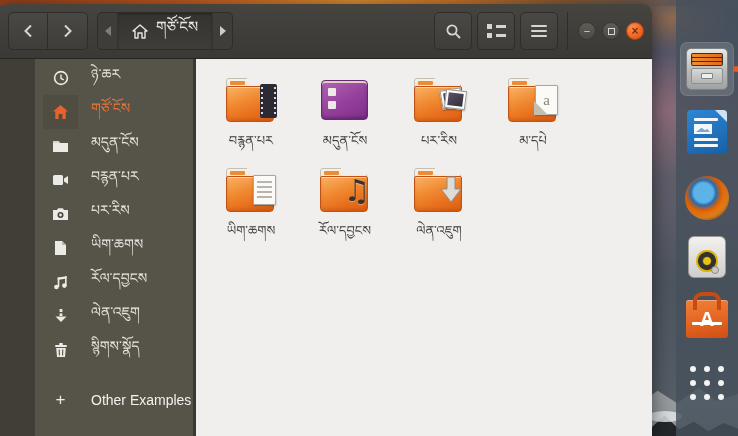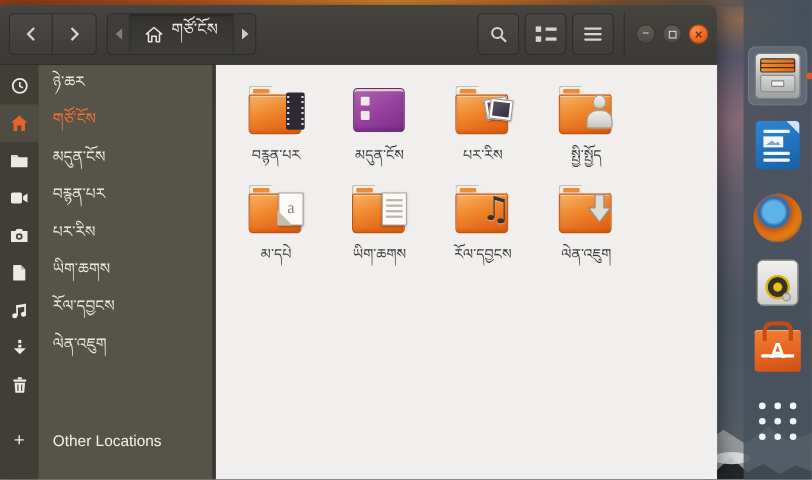--- a/index.html
+++ b/index.html
@@ -90,21 +90,21 @@
   .menu-icon i { width:16px; height:2px; background:#d8d5d0; border-radius:1px; }
 
   .wm-controls { display:flex; align-items:center; gap:6px; margin-left:9px; padding-left:10px; border-left:1px solid #2e2d2a; height:38px; }
   .wm-btn { width:18px; height:18px; border-radius:50%; background:linear-gradient(180deg,#605d57,#4c4944); border:1px solid #393732; color:#dcd9d4; display:grid; place-items:center; font-size:11px; line-height:1; }
   .wm-btn .maxsq { width:7px; height:7px; border:1.5px solid #dcd9d4; }
   .wm-btn.close { background:radial-gradient(circle at 35% 30%, #f7914f, #ee6222 62%, #d94e15); border-color:#b0430f; color:#7e2c08; font-weight:bold; font-size:12px; }
 
   .win-body { flex:1; display:flex; min-height:0; }
 
   
-  .sidebar { width:196px; flex:none; background:#565349; border-right:3px solid #3a382f; position:relative; padding-top:2px; }
+  .sidebar { width:196px; flex:none; background:#565349; border-right:3px solid #3a382f; position:relative; padding-top:2px;padding-left:43px; }
   .sidebar::before { content:""; position:absolute; left:0; top:0; bottom:0; width:35px; background:#403e36; }
   .side-row { position:relative; height:34px; display:flex; align-items:center; z-index:1; }
   .side-icon { width:35px; height:34px; display:grid; place-items:center; flex:none; }
   .side-row.active .side-icon { background:#4f4c42; }
   .side-label { padding-left:13px; color:#e7e5e0; font-size:14px; white-space:nowrap; }
   .side-row.active .side-label { color:#ee7433; }
   .side-row.other { margin-top:16px; }
   .side-row.other .side-label { color:#f2f1ed; }
   .plus-glyph { color:#eceae5; font-size:17px; }
 
@@ -381,27 +381,28 @@
       <div class="side-row">
         <div class="side-icon">
           <svg width="14" height="16" viewBox="0 0 14 16">
               <rect x="1" y="3" width="12" height="2" rx="1" fill="#eceae5"></rect>
               <rect x="5" y="1" width="4" height="2" rx="1" fill="#eceae5"></rect>
               <path d="M2.2 6 L11.8 6 L11 15 L3 15 Z" fill="#eceae5"></path>
               <line x1="5.2" y1="7.5" x2="5.4" y2="13.5" stroke="#45433c" stroke-width="1"></line>
               <line x1="8.8" y1="7.5" x2="8.6" y2="13.5" stroke="#45433c" stroke-width="1"></line>
             </svg>
         </div>
+        <span class="side-label">སྙིགས་སྣོད</span>
       </div>
 
       <div class="side-row other">
         <div class="side-icon">
           <span class="plus-glyph">+</span>
         </div>
-        <span class="side-label">Other Locations</span>
+        <span class="side-label">Other Examples</span>
       </div>
     </div>
 
     <div class="content">
       <div class="file-grid">
 
         <div class="tile">
           <div class="icon-wrap">
             <div class="folder">
                 <div class="back"></div>
@@ -438,36 +439,20 @@
                   <i></i>
                 </span>
                 <span class="ph ph2">
                   <i></i>
                 </span>
             </div>
           </div>
           <span class="label">པར་རིས</span>
         </div>
 
-        <div class="tile">
-          <div class="icon-wrap">
-            <div class="folder">
-                <div class="back"></div>
-                <div class="chip"></div>
-                <div class="front"></div>
-              </div>
-            <div class="emblem em-person">
-              <div>
-                  <div class="head"></div>
-                  <div class="bodyp"></div>
-                </div>
-            </div>
-          </div>
-          <span class="label">སྤྱི་སྤྱོད</span>
-        </div>
 
         <div class="tile">
           <div class="icon-wrap">
             <div class="folder">
                 <div class="back"></div>
                 <div class="chip"></div>
                 <div class="front"></div>
               </div>
             <div class="emblem em-sheet">
               <span class="em-letter">a</span>

